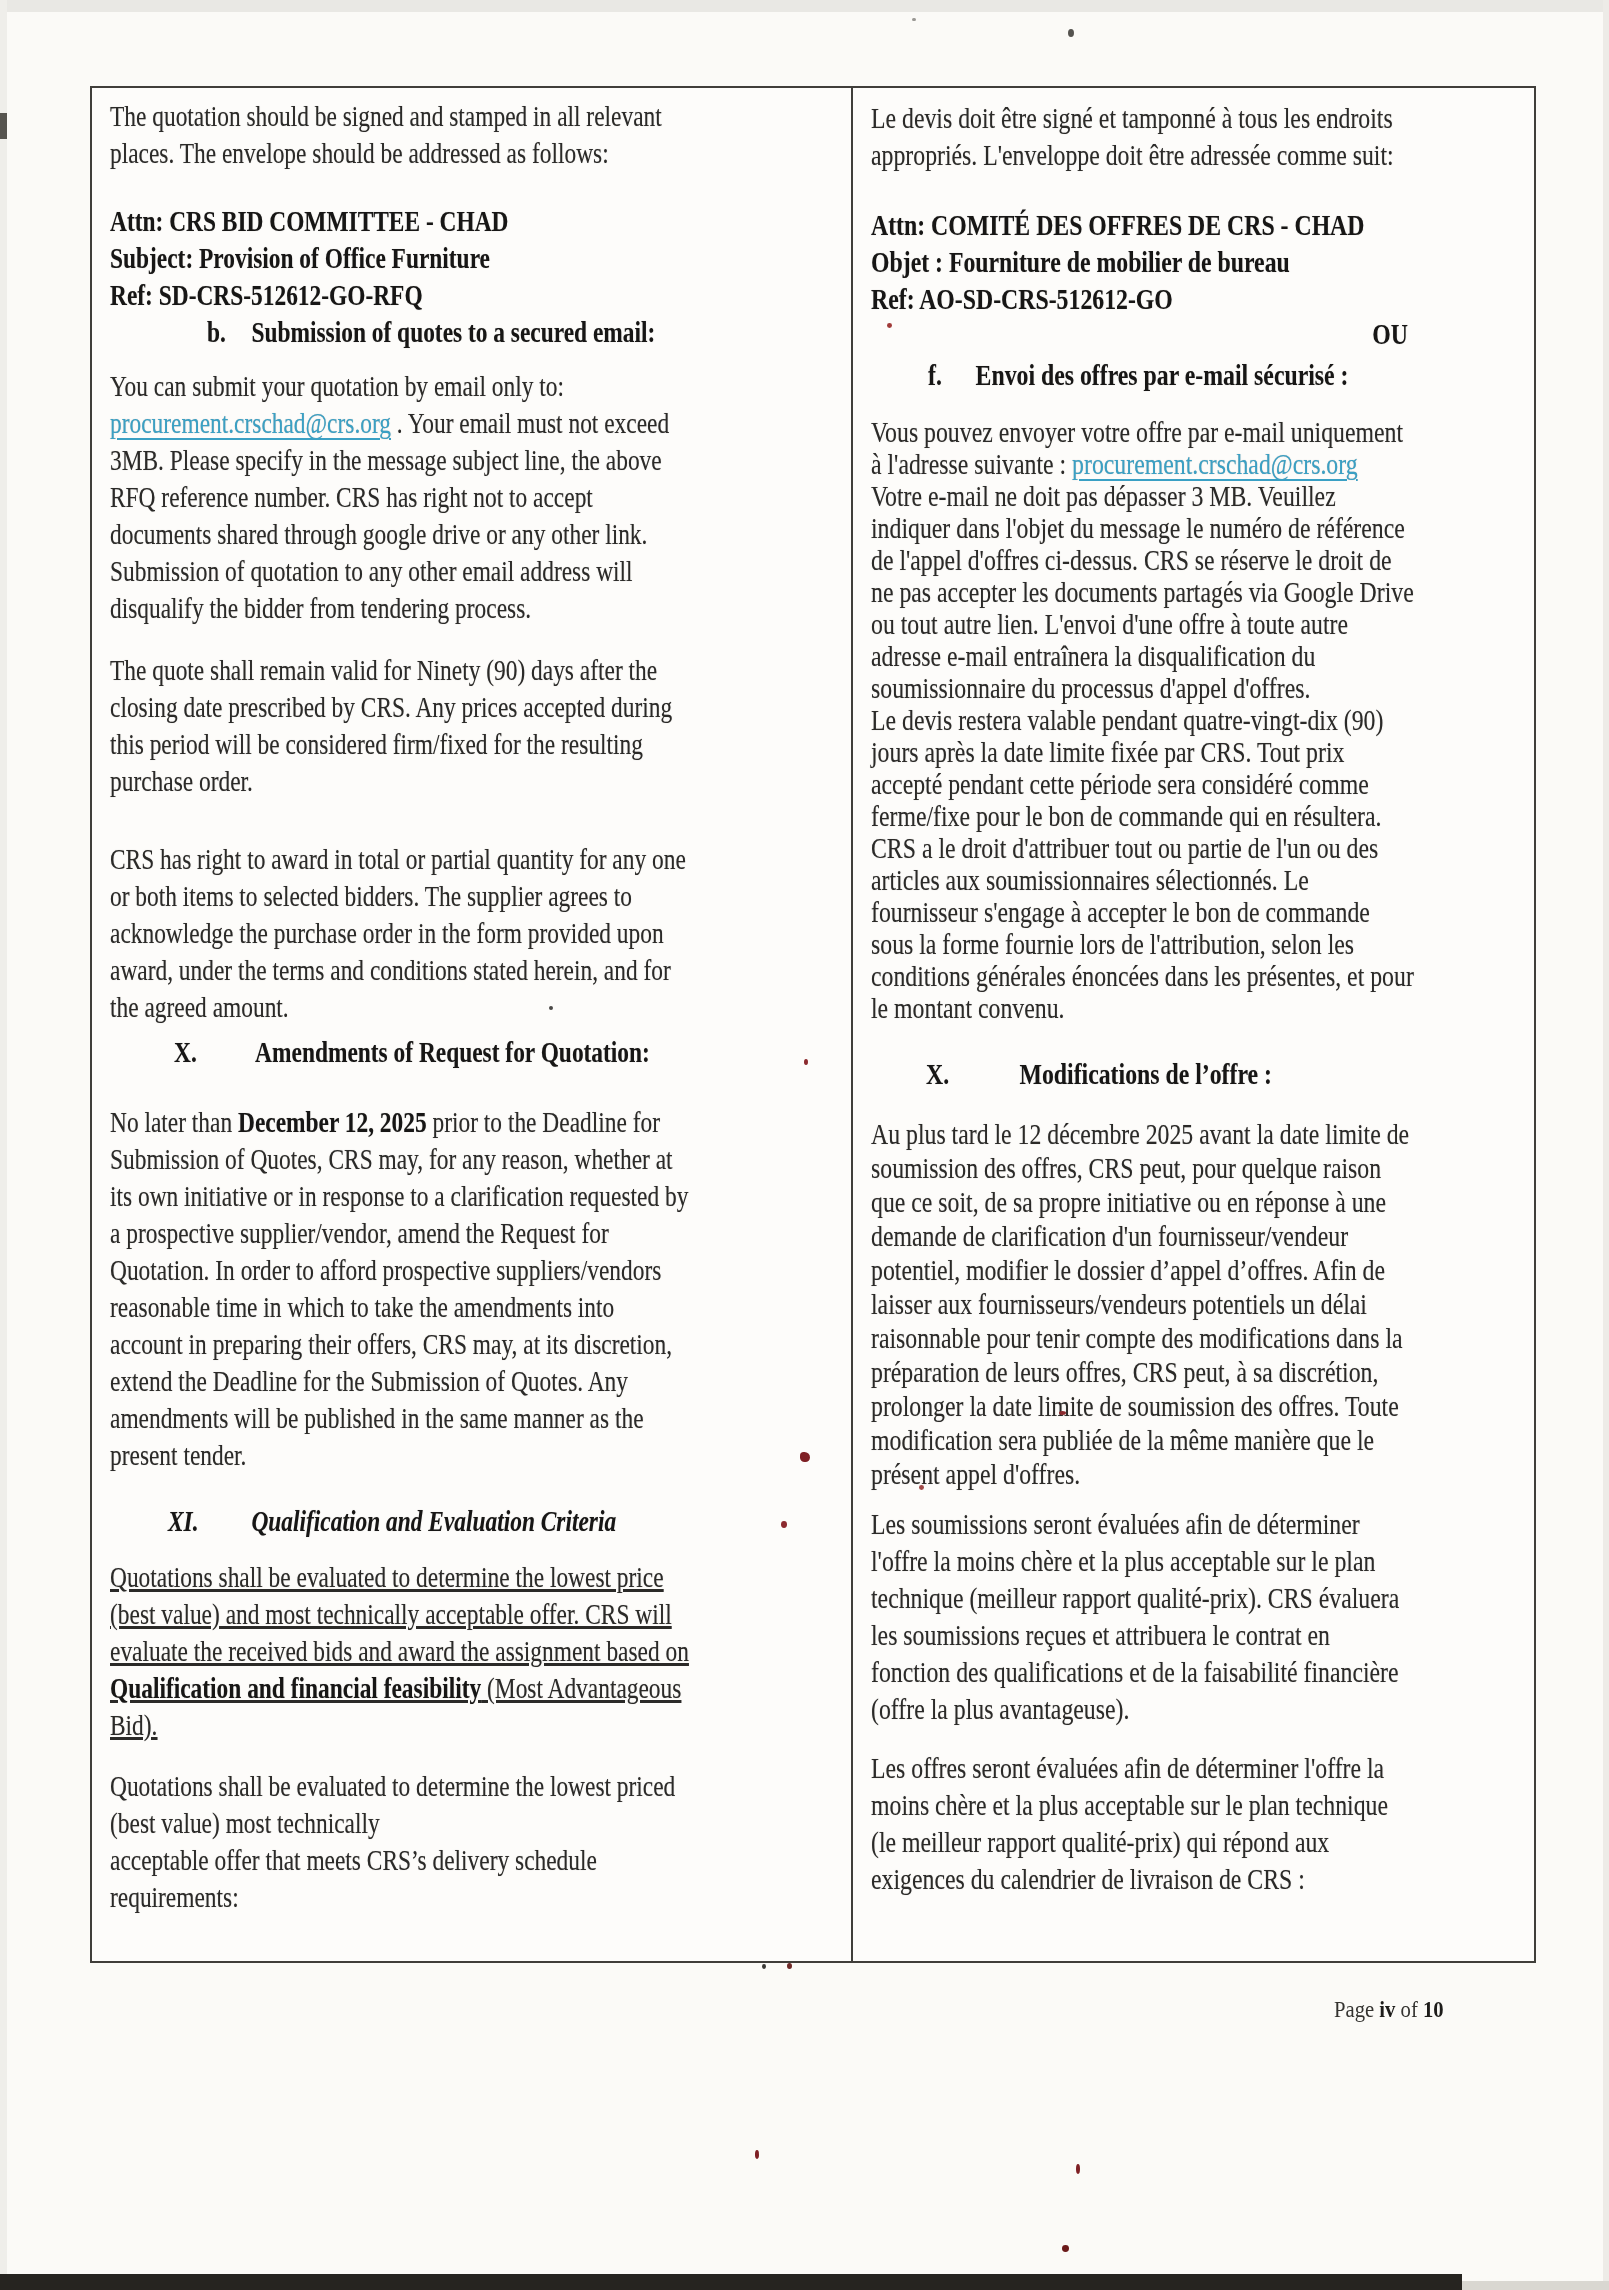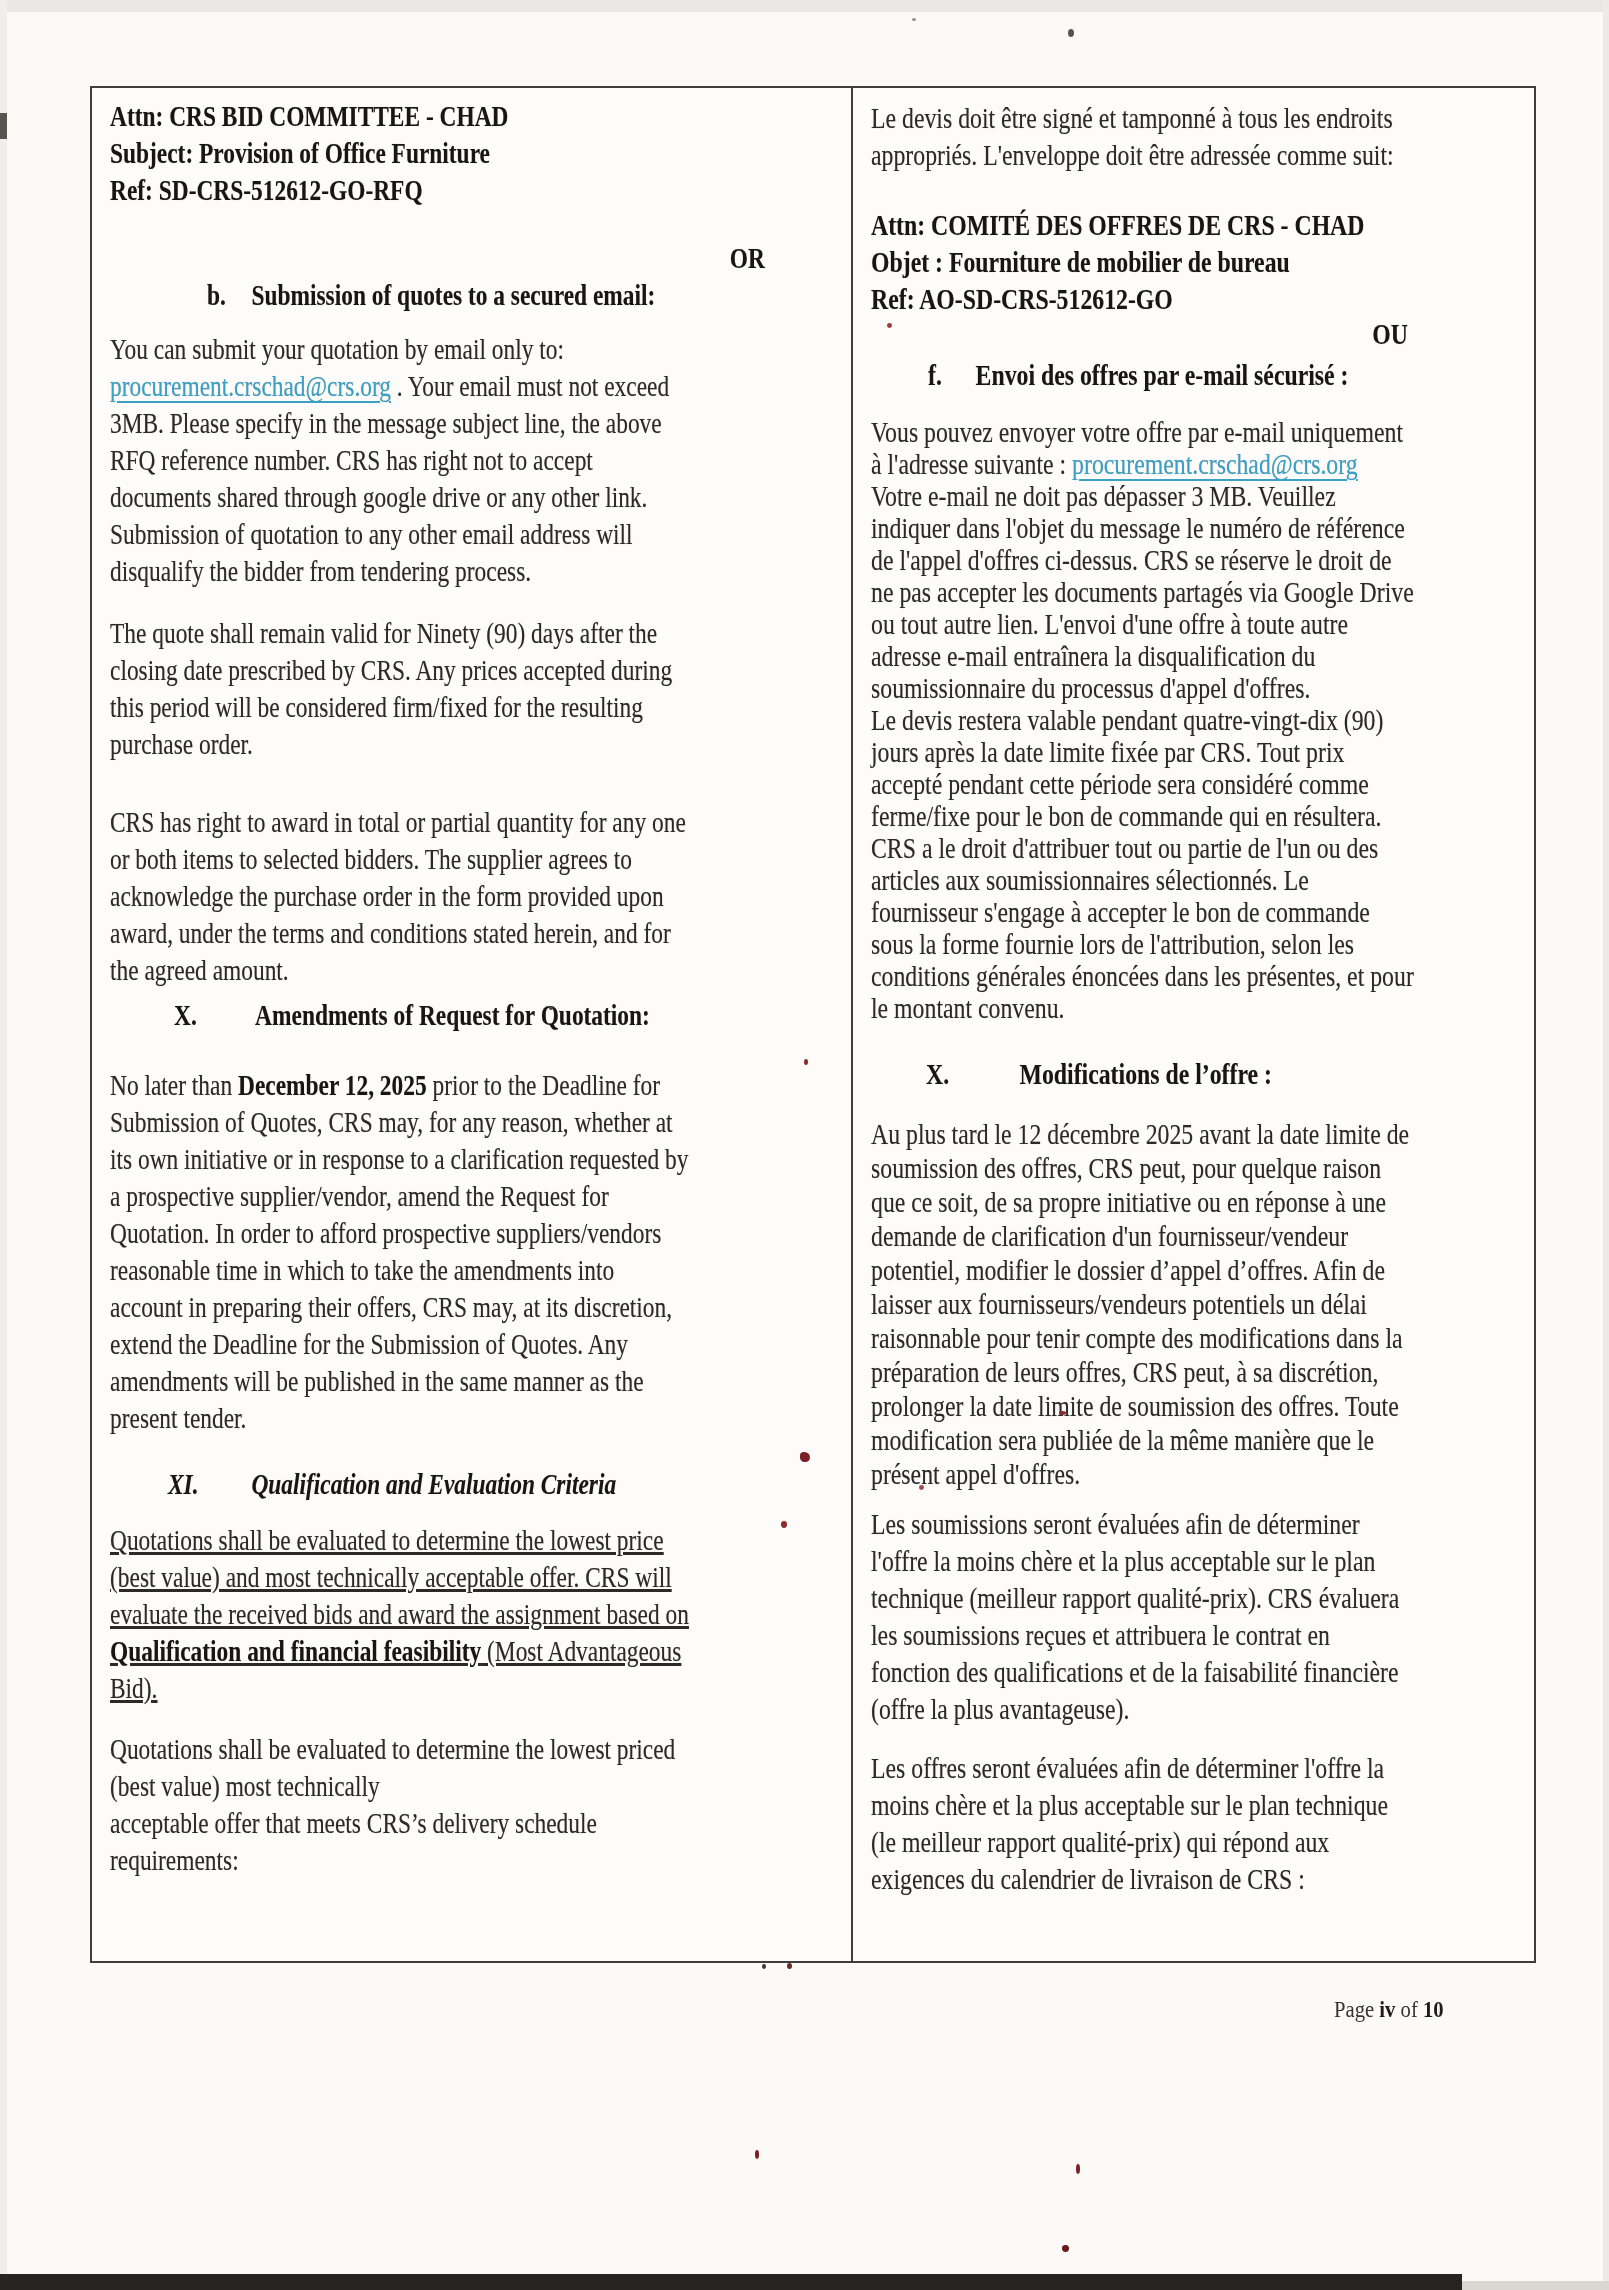--- a/index.html
+++ b/index.html
@@ -88,26 +88,27 @@
 </head>
 <body>
 
 <div class="edge-top"></div>
 <div class="edge-left"></div>
 <div class="edge-right"></div>
 
 <div class="doc-table">
   <div class="cell cell-en col-en">
       <div class="block para">
+        <div class="line"><span>The quotation should be signed and stamped in all relevant</span></div>
+        <div class="line"><span>places. The envelope should be addressed as follows:</span></div>
+      </div>
+      <div class="block para">
         <div class="line"><span class="b">Attn: CRS BID COMMITTEE - CHAD</span></div>
         <div class="line"><span class="b">Subject: Provision of Office Furniture</span></div>
         <div class="line"><span class="b">Ref: SD-CRS-512612-GO-RFQ</span></div>
-      </div>
-      <div class="block right">
-        <div class="line"><span class="b">OR</span></div>
       </div>
       <div class="block heading h-b">
         <div class="line"><span class="hnum">b.</span><span class="hlabel">Submission of quotes to a secured email:</span></div>
       </div>
       <div class="block para">
         <div class="line"><span>You can submit your quotation by email only to:</span></div>
         <div class="line"><a class="link" style="color: rgb(58, 160, 196);">procurement.crschad@crs.org</a><span> . Your email must not exceed</span></div>
         <div class="line"><span>3MB. Please specify in the message subject line, the above</span></div>
         <div class="line"><span>RFQ reference number. CRS has right not to accept</span></div>
         <div class="line"><span>documents shared through google drive or any other link.</span></div>

